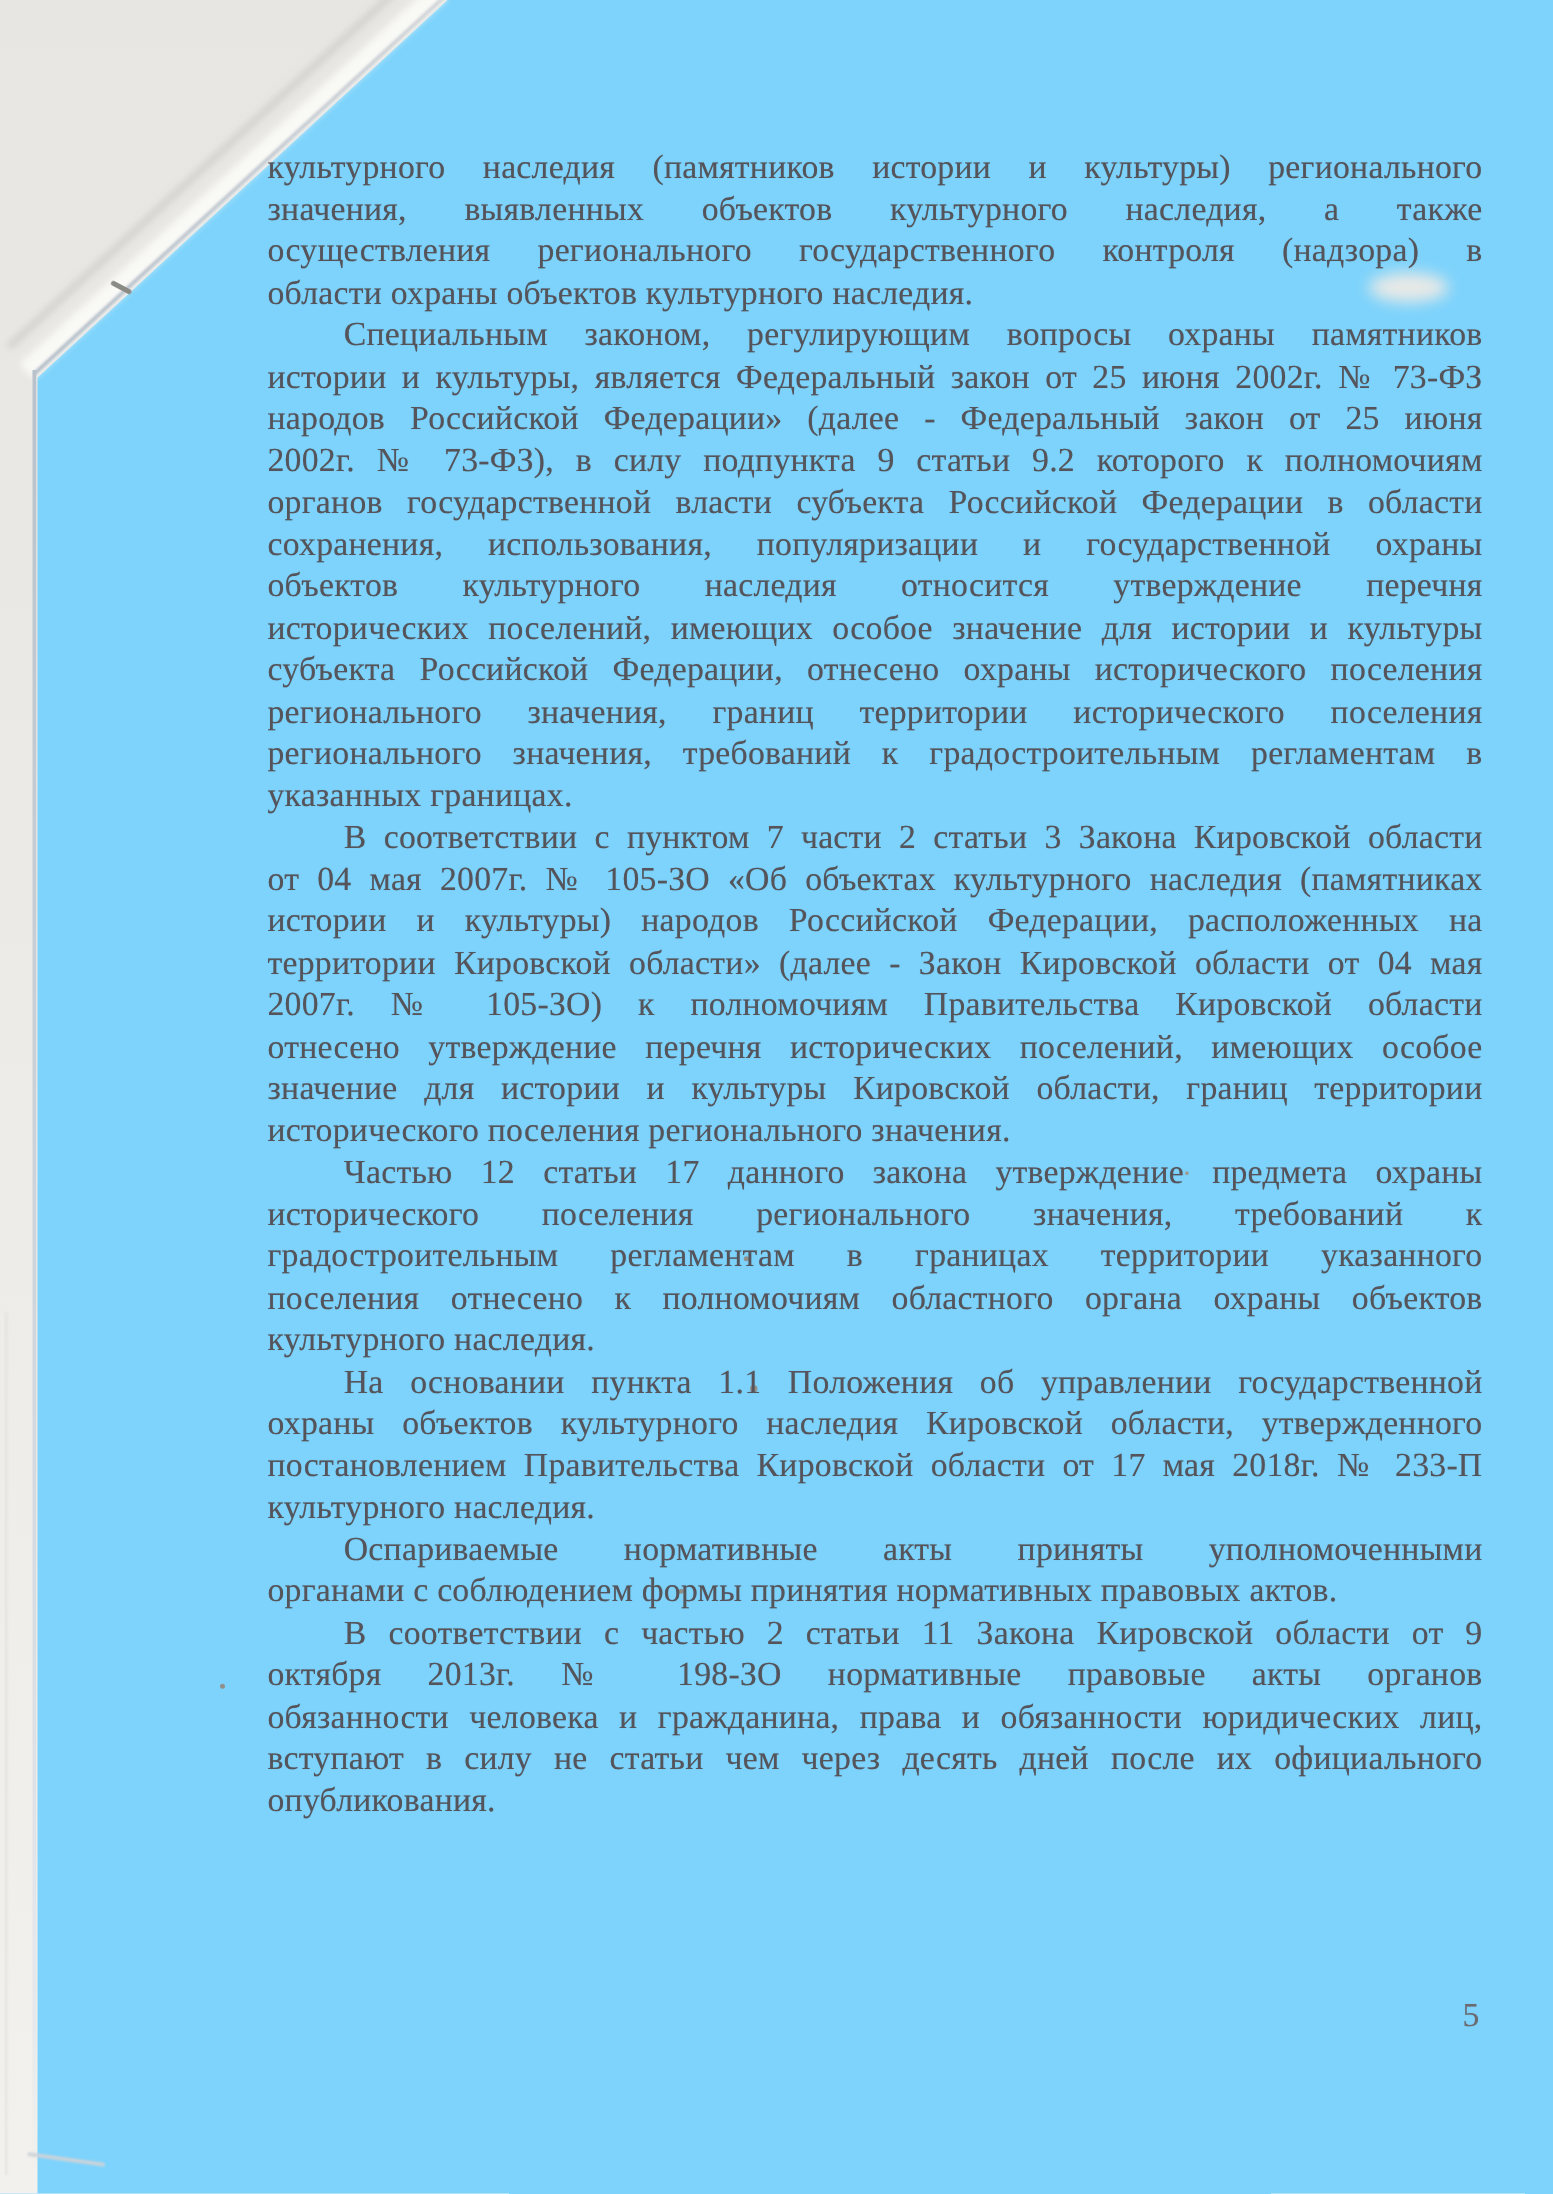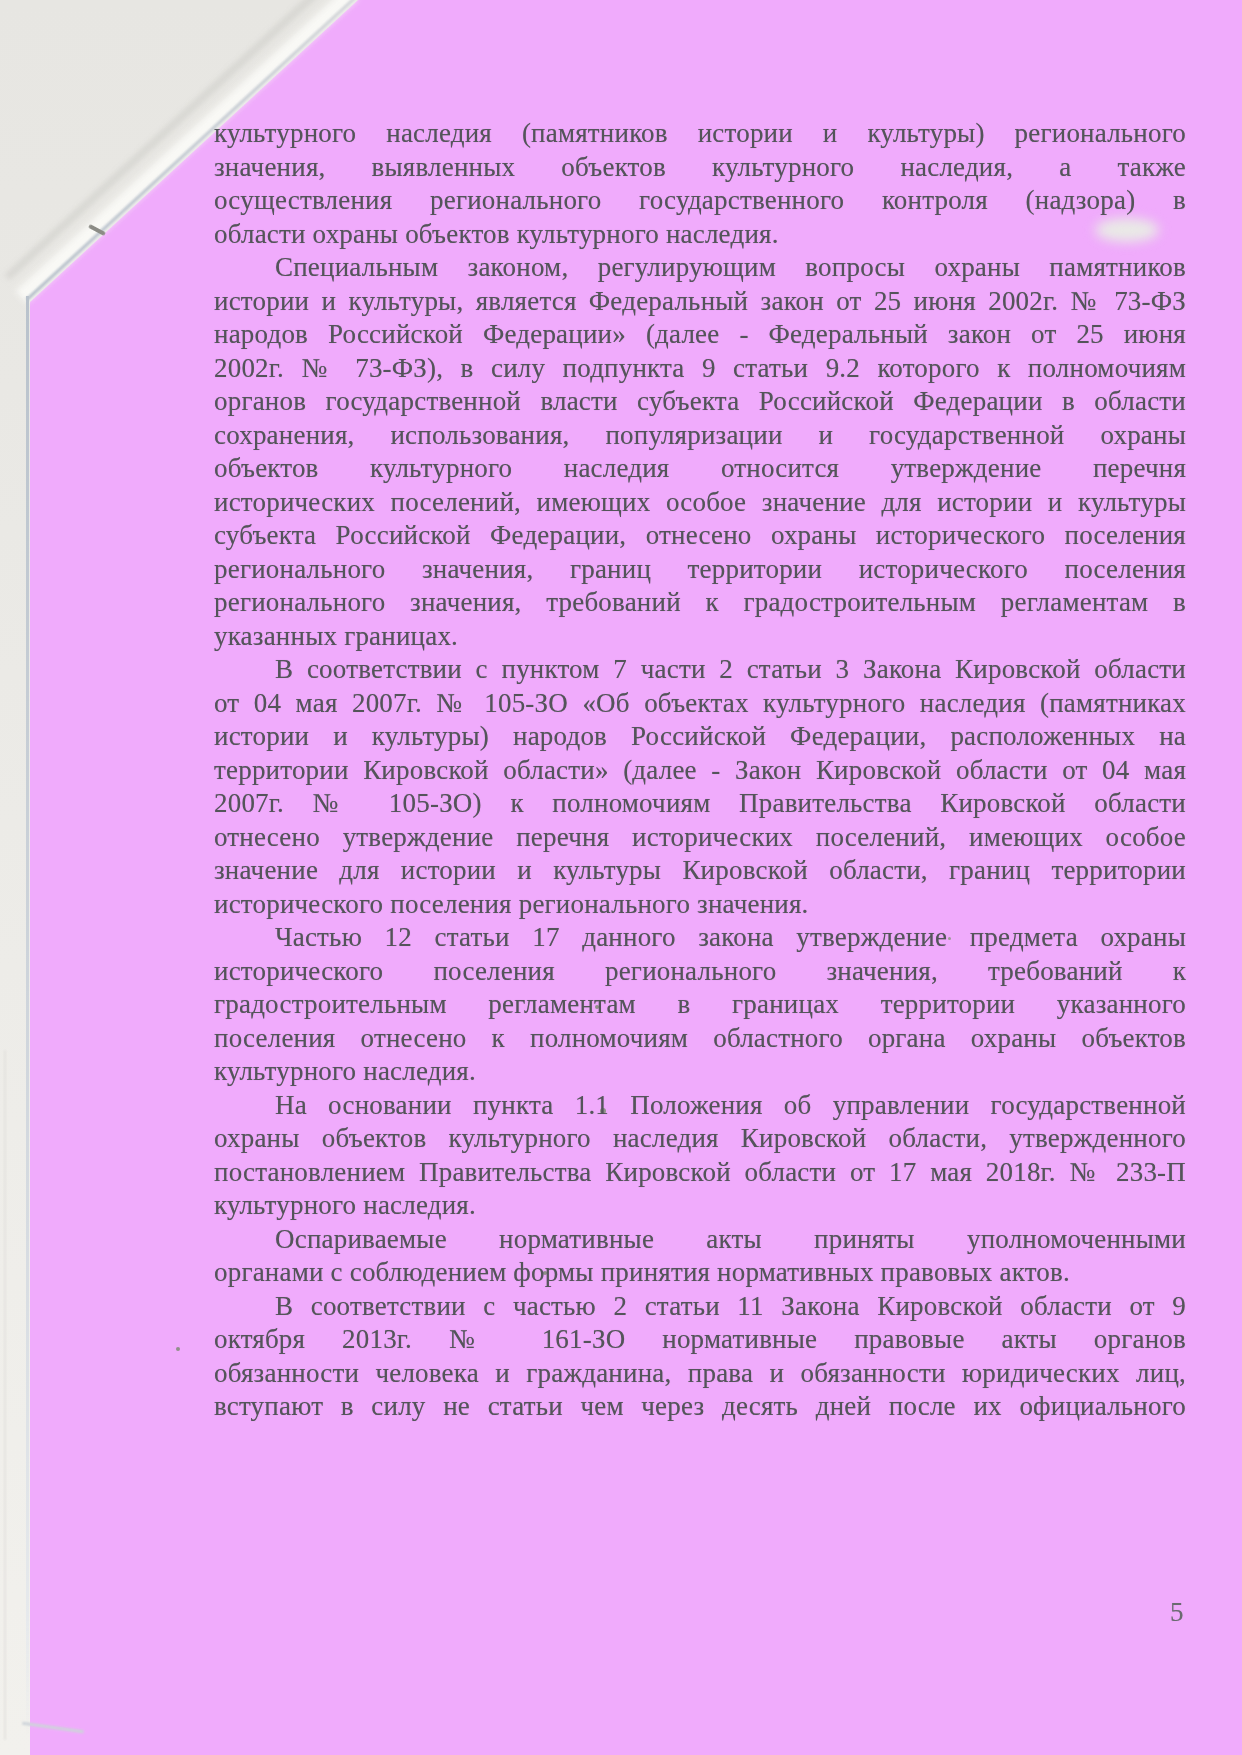--- a/index.html
+++ b/index.html
@@ -1,19 +1,19 @@
 <!DOCTYPE html>
 <html><head>
 <meta charset="utf-8">
 <style>
   html,body{margin:0;padding:0;background:#ffffff;}
   .page{
     position:relative;
     width:1242px;height:1755px;
-    background:#f0abfc;
+    background:#7dd3fc;
     overflow:hidden;
     font-family:"Liberation Serif","DejaVu Serif",serif;
   }
   
   .scanner-bg{
     position:absolute;left:0;top:0;width:362px;height:100%;
     clip-path:polygon(0 0,358px 0,30px 302px,30px 100%,0 100%);
     background:linear-gradient(180deg,#e7e6e2 0%,#e9e8e4 22%,#edece8 55%,#f2f1ed 100%);
   }
   .fold-crease{
@@ -126,20 +126,21 @@
       <div class="line">градостроительным регламентам в границах территории указанного</div>
       <div class="line">поселения отнесено к полномочиям областного органа охраны объектов</div>
       <div class="line para-end">культурного наследия.</div>
       <div class="line para-first">На основании пункта 1.1 Положения об управлении государственной</div>
       <div class="line">охраны объектов культурного наследия Кировской области, утвержденного</div>
       <div class="line">постановлением Правительства Кировской области от 17 мая 2018г. № 233-П</div>
       <div class="line para-end">культурного наследия.</div>
       <div class="line para-first">Оспариваемые  нормативные  акты  приняты  уполномоченными</div>
       <div class="line para-end">органами с соблюдением формы принятия нормативных правовых актов.</div>
       <div class="line para-first">В соответствии с частью 2 статьи 11 Закона Кировской области от 9</div>
-      <div class="line">октября 2013г. № 161-ЗО нормативные правовые акты органов</div>
+      <div class="line">октября 2013г. № 198-ЗО нормативные правовые акты органов</div>
       <div class="line">обязанности человека и гражданина, права и обязанности юридических лиц,</div>
       <div class="line">вступают в силу не статьи чем через десять дней после их официального</div>
+      <div class="line para-end">опубликования.</div>
     </div>
 
   <div class="page-number">5</div>
 
 </div>
 
 </body></html>

